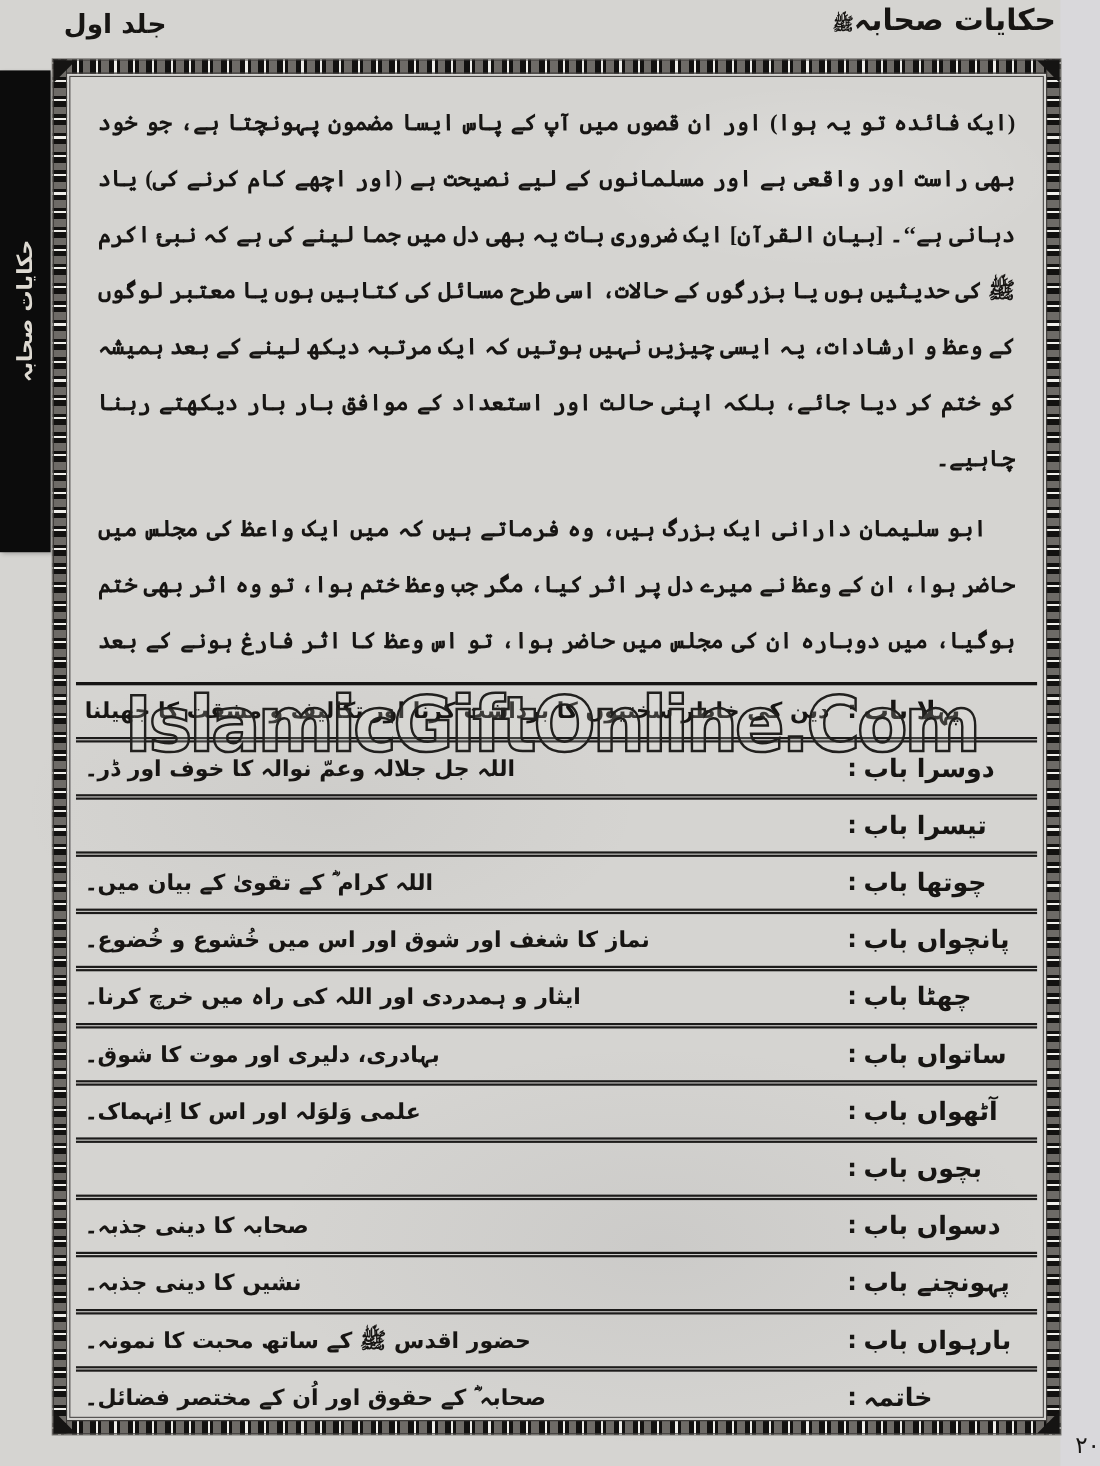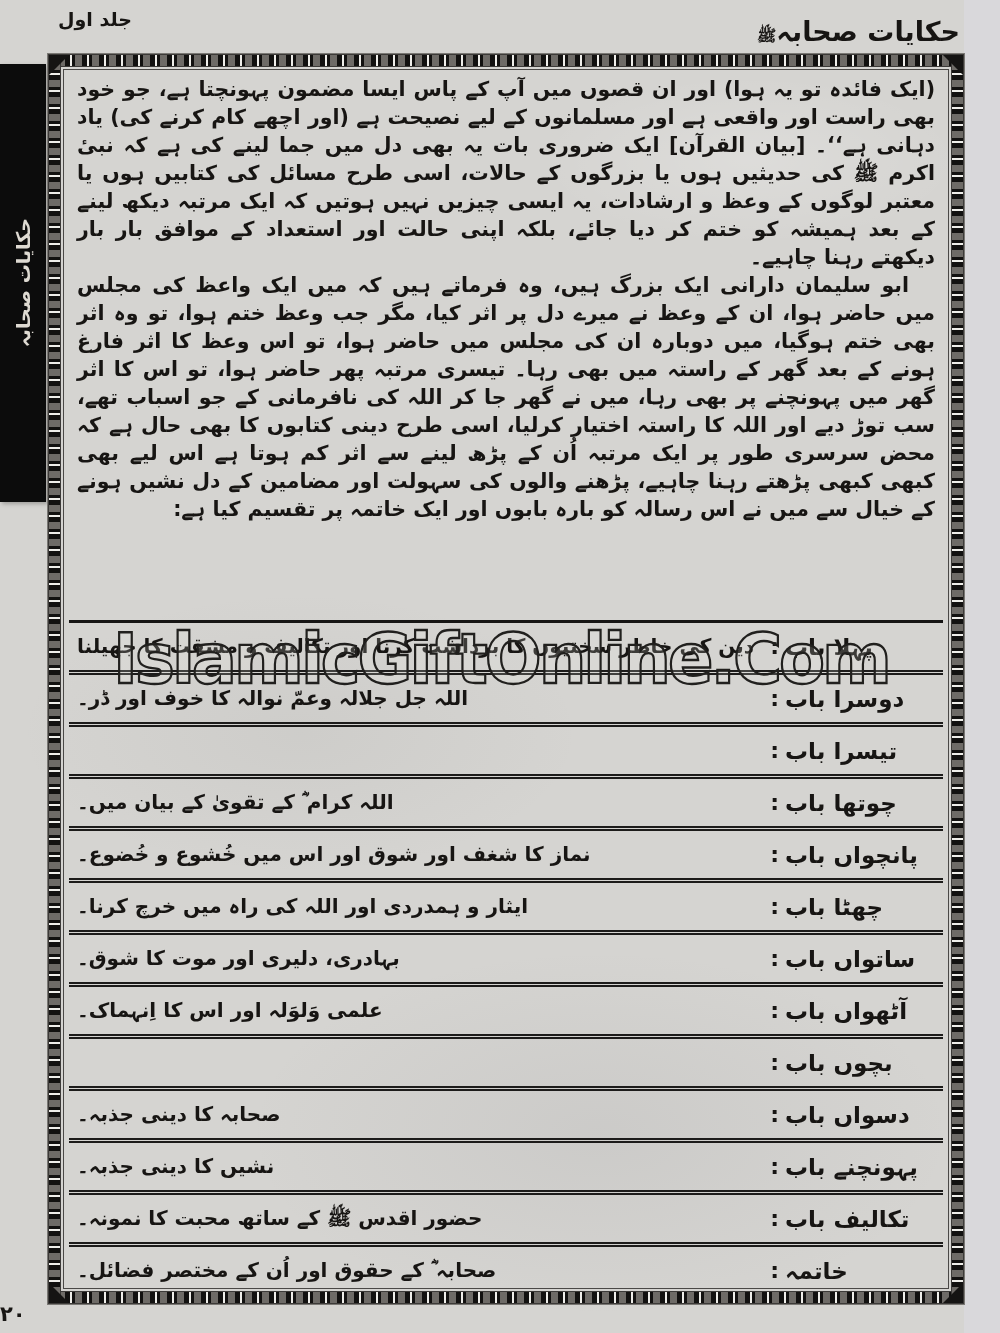--- a/index.html
+++ b/index.html
@@ -8,23 +8,23 @@
     font-family:"DejaVu Sans",sans-serif;
     background:
       radial-gradient(ellipse 300px 120px at 75% 12%, rgba(255,255,255,.20), rgba(255,255,255,0) 70%),
       radial-gradient(ellipse 400px 200px at 30% 55%, rgba(120,120,118,.08), rgba(0,0,0,0) 70%),
       radial-gradient(ellipse 500px 260px at 60% 85%, rgba(120,120,125,.10), rgba(0,0,0,0) 70%),
       #d5d4d1;
     color:#171513;
   }
   .right-margin{position:absolute;right:0;top:0;bottom:0;width:36px;background:#d9dade;opacity:.75;}
   
-  .hdr-title{position:absolute;top:16px;right:40px;font-size:27px;font-weight:bold;direction:rtl;}
+  .hdr-title{position:absolute;top:2px;right:40px;font-size:27px;font-weight:bold;direction:rtl;}
   .hdr-title .seal{font-size:16px;}
-  .hdr-vol{position:absolute;top:8px;left:58px;font-size:19px;font-weight:bold;direction:rtl;}
+  .hdr-vol{position:absolute;top:8px;left:58px;font-size:24px;font-weight:bold;direction:rtl;}
   
   .spine{position:absolute;left:0;top:64px;width:46px;height:438px;background:#0c0c0c;
     display:flex;align-items:center;justify-content:center;box-shadow:2px 2px 4px rgba(0,0,0,.25);}
   .spine span{writing-mode:vertical-rl;transform:rotate(180deg);color:#dedad2;font-size:19px;
     font-weight:bold;letter-spacing:4px;direction:rtl;}
   
   .frame{position:absolute;left:48px;top:54px;width:916px;height:1250px;box-shadow:0 0 0 1px #7a7874;}
   .edge{position:absolute;box-shadow:inset 0 0 0 1px #3c3a38;}
   .edge.h{left:0;right:0;height:13px;background:repeating-linear-gradient(90deg,
       #121110 0 5px,#efeeea 5px 7px,#121110 7px 10px,#6e6b67 10px 17px);}
@@ -33,38 +33,38 @@
   .edge.top{top:0;} .edge.bottom{bottom:0;} .edge.left{left:0;} .edge.right{right:0;}
   .corner{position:absolute;width:0;height:0;z-index:3;}
   .corner.tl{left:1px;top:1px;border-top:20px solid #151413;border-right:20px solid transparent;}
   .corner.tr{right:1px;top:1px;border-top:20px solid #151413;border-left:20px solid transparent;}
   .corner.bl{left:1px;bottom:1px;border-bottom:20px solid #151413;border-right:20px solid transparent;}
   .corner.br{right:1px;bottom:1px;border-bottom:20px solid #151413;border-left:20px solid transparent;}
   .frame .inner-line{position:absolute;inset:15px;border:1px solid #4a4846;pointer-events:none;}
   
   .content{position:absolute;inset:19px 21px;overflow:hidden;direction:rtl;}
   .paras{height:545px;overflow:hidden;padding:2px 8px 0 8px;}
-  .paras p{margin:0;font-size:20.5px;line-height:28px;text-align:justify;font-weight:bold;
-    text-align-last:right;}
+  .paras p{margin:12px;font-size:20.5px;line-height:51px;text-align:justify;font-weight:bold;
+    text-align-last:right;font-family:Liberation Serif, serif;}
   .paras p + p{text-indent:26px;}
   
   .chapters{border-top:3px solid #161514;}
   .chrow{display:flex;align-items:center;min-height:41px;padding:3px 8px;direction:rtl;}
   .chrow + .chrow{border-top:5px double #1c1b1a;}
   .chlabel{flex:0 0 150px;font-size:23px;font-weight:bold;text-align:left;white-space:nowrap;}
   .chcolon{flex:0 0 auto;margin:0 6px 0 10px;font-size:22px;font-weight:bold;}
   .chdesc{flex:1 1 auto;font-size:20px;font-weight:bold;text-align:left;line-height:27px;}
   
   .watermark{position:absolute;left:86px;top:620px;width:830px;z-index:5;text-align:center;
     font-family:"DejaVu Sans",sans-serif;font-size:67px;font-weight:800;letter-spacing:-3px;
     color:rgba(238,238,233,.18);-webkit-text-stroke:2.2px #21201e;white-space:nowrap;
     transform:scaleY(1.04);}
   
-  .pageno{position:absolute;left:0;right:0;top:1302px;text-align:left;font-size:21px;
-    font-weight:bold;}
+  .pageno{position:absolute;left:0;right:0;top:1302px;text-align:right;font-size:21px;
+    font-weight:normal;}
 </style>
 </head>
 <body>
 
 <div class="right-margin"></div>
 
 <div class="hdr-title"><span>حکایات صحابہ</span><span class="seal">ﷺ</span></div>
 
 <div class="hdr-vol">جلد اول</div>
 
@@ -138,21 +138,21 @@
         <span class="chlabel">دسواں باب</span>
         <span class="chcolon">:</span>
         <span class="chdesc">صحابہ کا دینی جذبہ۔</span>
       </div>
         <div class="chrow">
         <span class="chlabel">پہونچنے باب</span>
         <span class="chcolon">:</span>
         <span class="chdesc">نشیں کا دینی جذبہ۔</span>
       </div>
         <div class="chrow">
-        <span class="chlabel">تکالیف باب</span>
+        <span class="chlabel">بارہواں باب</span>
         <span class="chcolon">:</span>
         <span class="chdesc">حضور اقدس ﷺ کے ساتھ محبت کا نمونہ۔</span>
       </div>
         <div class="chrow">
         <span class="chlabel">خاتمہ</span>
         <span class="chcolon">:</span>
         <span class="chdesc">صحابہ ؓ کے حقوق اور اُن کے مختصر فضائل۔</span>
       </div>
       </div>
   </div>

